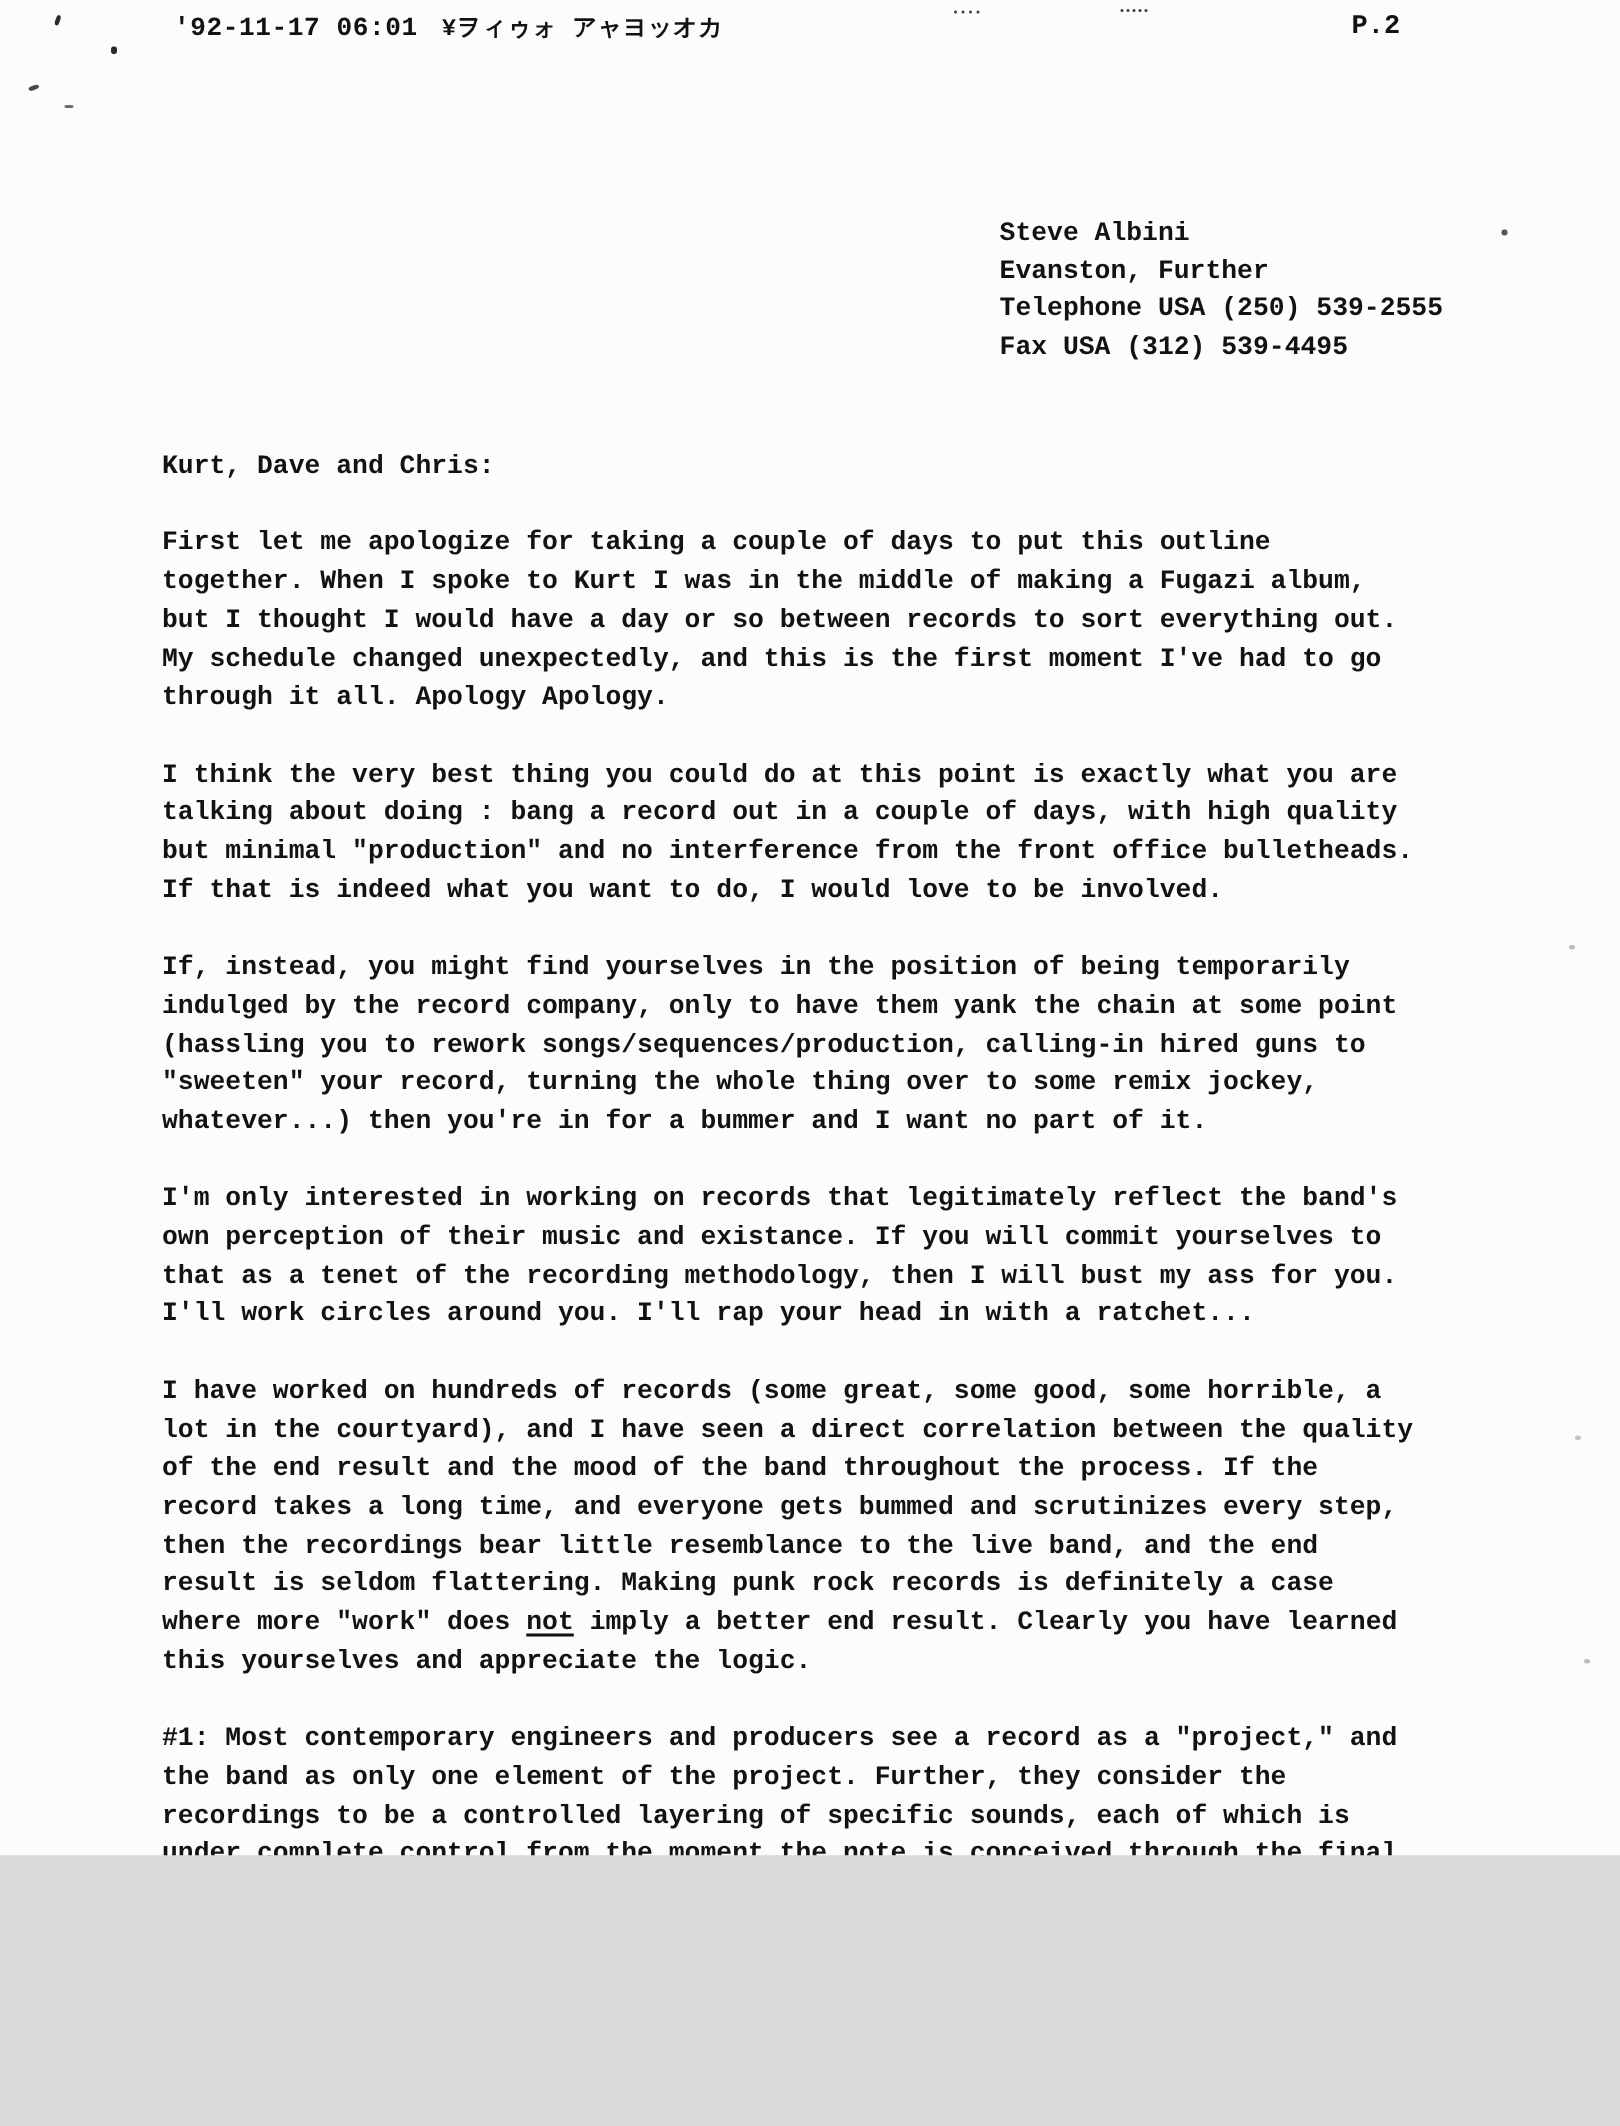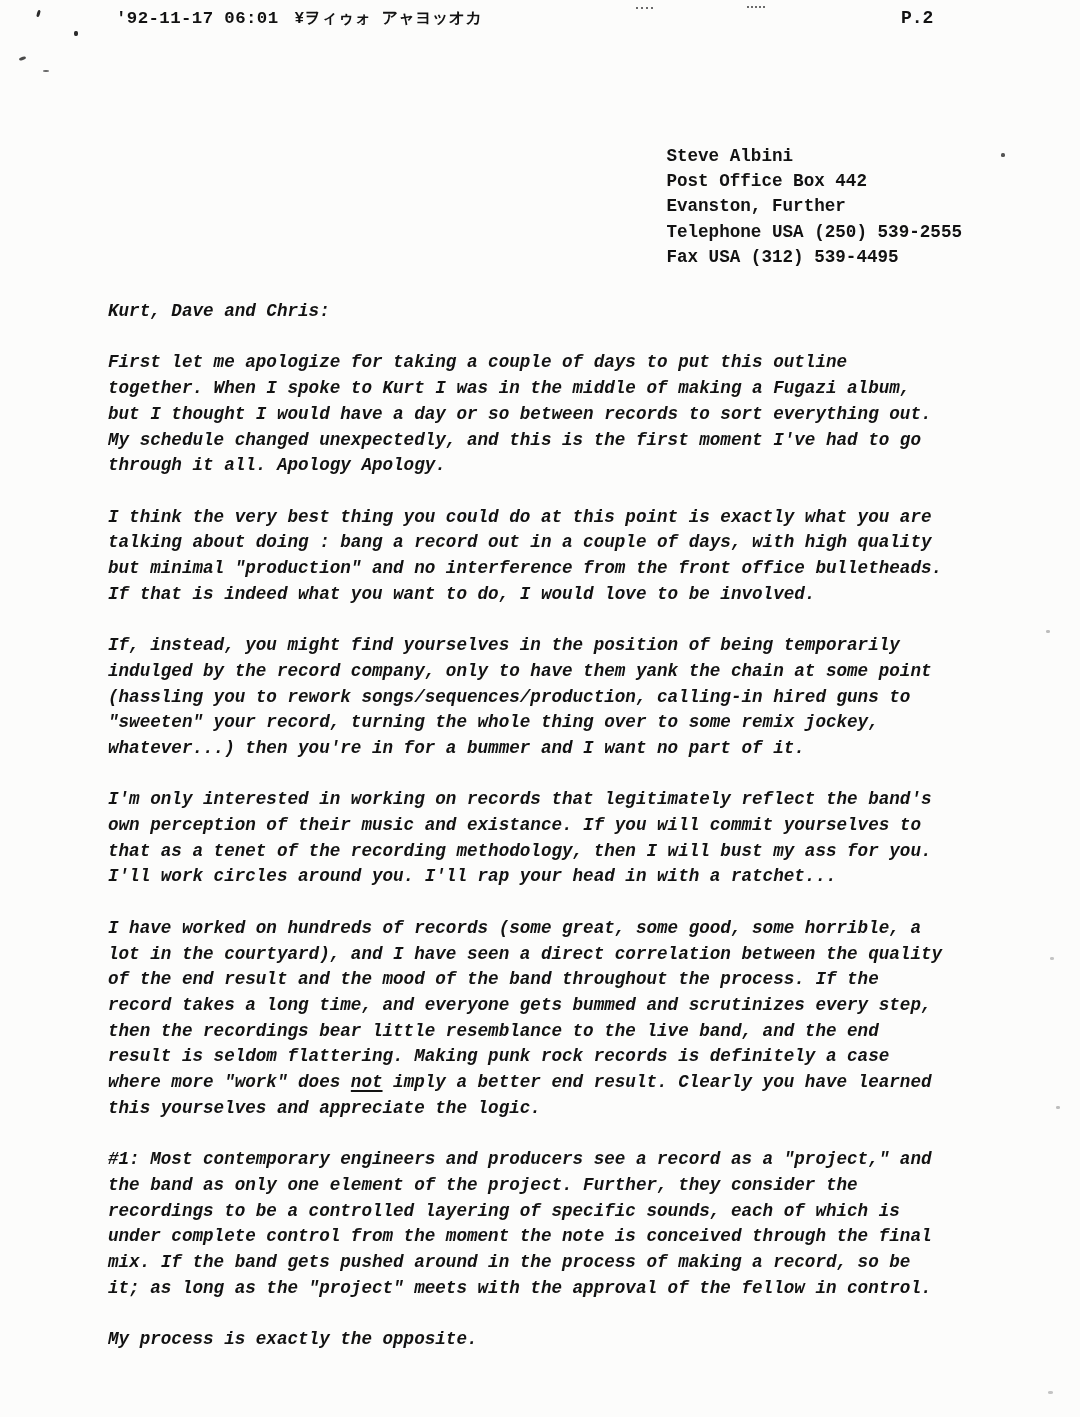--- a/index.html
+++ b/index.html
@@ -1,19 +1,19 @@
 <!DOCTYPE html>
 <html><head>
 <meta charset="utf-8">
 <style>
   html, body { margin: 0; padding: 0; background: #d9d9d9; }
   .page {
     position: relative;
     width: 1080px;
-    height: 1417px;
+    height: 1237px;
     background: #fcfcfb;
     overflow: hidden;
     font-family: "Liberation Mono", "DejaVu Sans Mono", monospace;
     font-weight: 700;
     color: #121212;
   }
   
   .fax-header {
     position: absolute;
     top: 8px;
@@ -45,21 +45,20 @@
     position: absolute;
     top: 299px;
     left: 108px;
     width: 882px;
     font-size: 17.6px;
     line-height: 25.7px;
   }
   .letter-body p {
     margin: 0 0 25.7px 0;
     white-space: pre-wrap;
-    font-style: italic;
   }
   .letter-body .u {
     text-decoration: underline;
     text-decoration-thickness: 1.5px;
     text-underline-offset: 3px;
     text-align: center;
   }
   
   .speck { position: absolute; background: #2b2b2b; border-radius: 40%; }
   .sp1  { left: 37px;  top: 10px;  width: 3px; height: 7px; transform: rotate(18deg); }
@@ -79,21 +78,21 @@
 <body>
 
 <div class="page">
 
   <div class="fax-header">
     <span>'92-11-17 06:01</span><span class="station">¥ヲィゥォ アャヨッオカ</span>
   </div>
 
   <div class="fax-page-number">P.2</div>
 
-  <div class="sender-block"><div>Steve Albini</div><div>Post Office Box 442</div><div>Evanston, Further</div><div>Telephone USA (250) 539-2555</div><div>Fax USA (312) 539-4495</div></div>
+  <div class="sender-block"><div>Steve Albini</div><div>Evanston, Further</div><div>Telephone USA (250) 539-2555</div><div>Fax USA (312) 539-4495</div></div>
 
   <div class="letter-body">
     <p class="salutation">Kurt, Dave and Chris:</p>
     <div id="letter-paragraphs">
         <p><span>First let me apologize for taking a couple of days to put this outline
 together. When I spoke to Kurt I was in the middle of making a Fugazi album,
 but I thought I would have a day or so between records to sort everything out.
 My schedule changed unexpectedly, and this is the first moment I've had to go
 through it all. Apology Apology.</span></p>
         <p><span>I think the very best thing you could do at this point is exactly what you are

